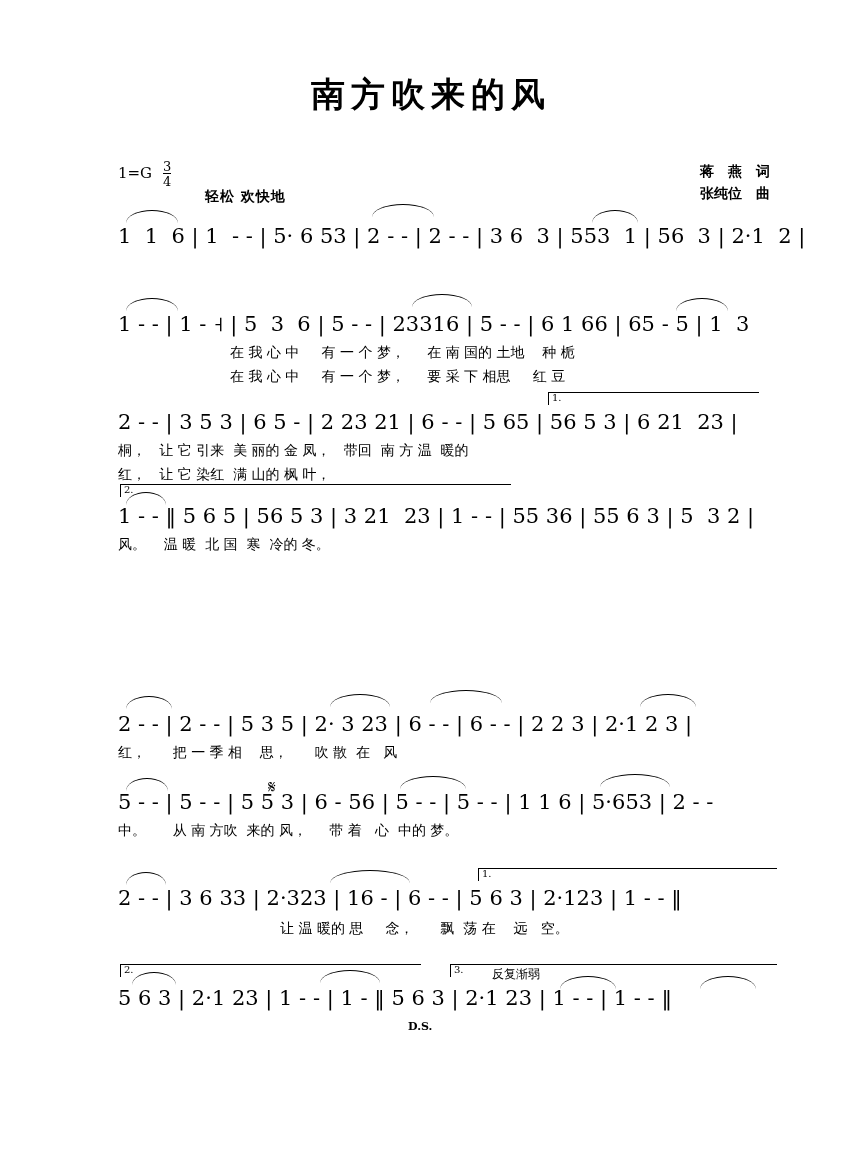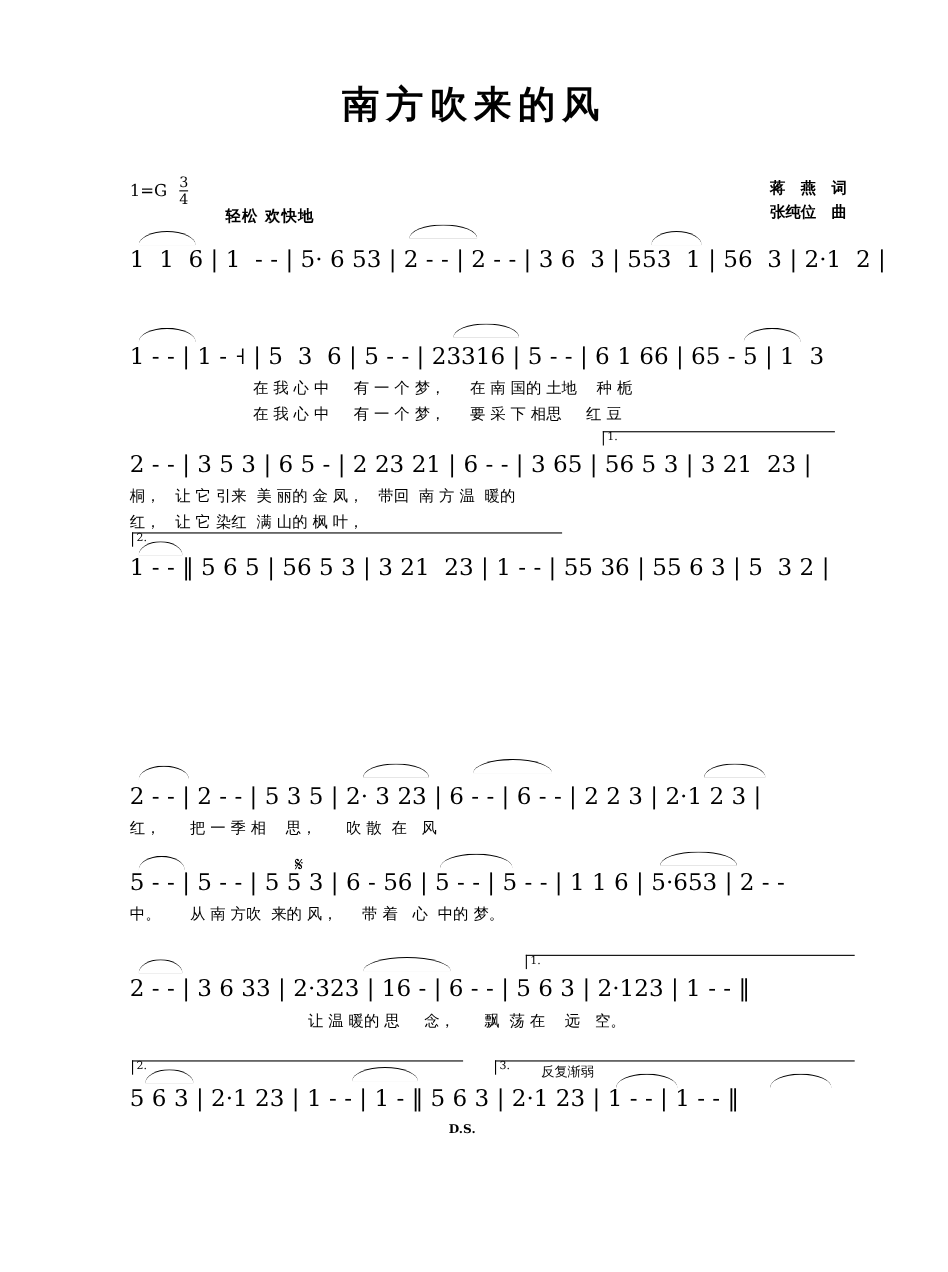--- a/index.html
+++ b/index.html
@@ -118,31 +118,32 @@
     <div class="slur" style="left:676px;top:0px;width:52px;"></div>
     <div class="notes" style="top:14px;">1 - - | 1 - ˧ | 5  3  6 | 5 - - | 23316 | 5 - - | 6 1 66 | 65 - 5 | 1  3</div>
     <div class="lyric" style="top:46px;left:230px;">在 我 心 中     有 一 个 梦，     在 南 国的 土地    种 栀</div>
     <div class="lyric" style="top:70px;left:230px;">在 我 心 中     有 一 个 梦，     要 采 下 相思     红 豆</div>
   </div>
 
   <div class="system" style="top:396px;height:110px;">
     <div class="endbr" style="left:548px;top:-4px;width:210px;">
       <span>1.</span>
     </div>
-    <div class="notes" style="top:14px;">2 - - | 3 5 3 | 6 5 - | 2 23 21 | 6 - - | 3 65 | 56 5 3 | 3 21  23 |</div>
+    <div class="notes" style="top:14px;">2 - - | 3 5 3 | 6 5 - | 2 23 21 | 6 - - | 5 65 | 56 5 3 | 6 21  23 |</div>
     <div class="lyric" style="top:46px;">桐，   让 它 引来  美 丽的 金 凤，   带回  南 方 温  暖的</div>
     <div class="lyric" style="top:70px;">红，   让 它 染红  满 山的 枫 叶，</div>
   </div>
 
   <div class="system" style="top:486px;height:100px;">
     <div class="endbr" style="left:120px;top:-2px;width:390px;">
       <span>2.</span>
     </div>
     <div class="slur" style="left:126px;top:6px;width:40px;"></div>
     <div class="notes" style="top:18px;">1 - - ‖ 5 6 5 | 56 5 3 | 3 21  23 | 1 - - | 55 36 | 55 6 3 | 5  3 2 |</div>
+    <div class="lyric" style="top:50px;">风。    温 暖  北 国  寒  冷的 冬。</div>
   </div>
 
 
   <div class="system" style="top:696px;height:100px;">
     <div class="slur" style="left:126px;top:0px;width:46px;"></div>
     <div class="slur" style="left:330px;top:-2px;width:60px;"></div>
     <div class="slur" style="left:430px;top:-6px;width:72px;"></div>
     <div class="slur" style="left:640px;top:-2px;width:56px;"></div>
     <div class="notes" style="top:16px;">2 - - | 2 - - | 5 3 5 | 2· 3 23 | 6 - - | 6 - - | 2 2 3 | 2·1 2 3 |</div>
     <div class="lyric" style="top:48px;">红，      把 一 季 相    思，      吹 散  在   风</div>

